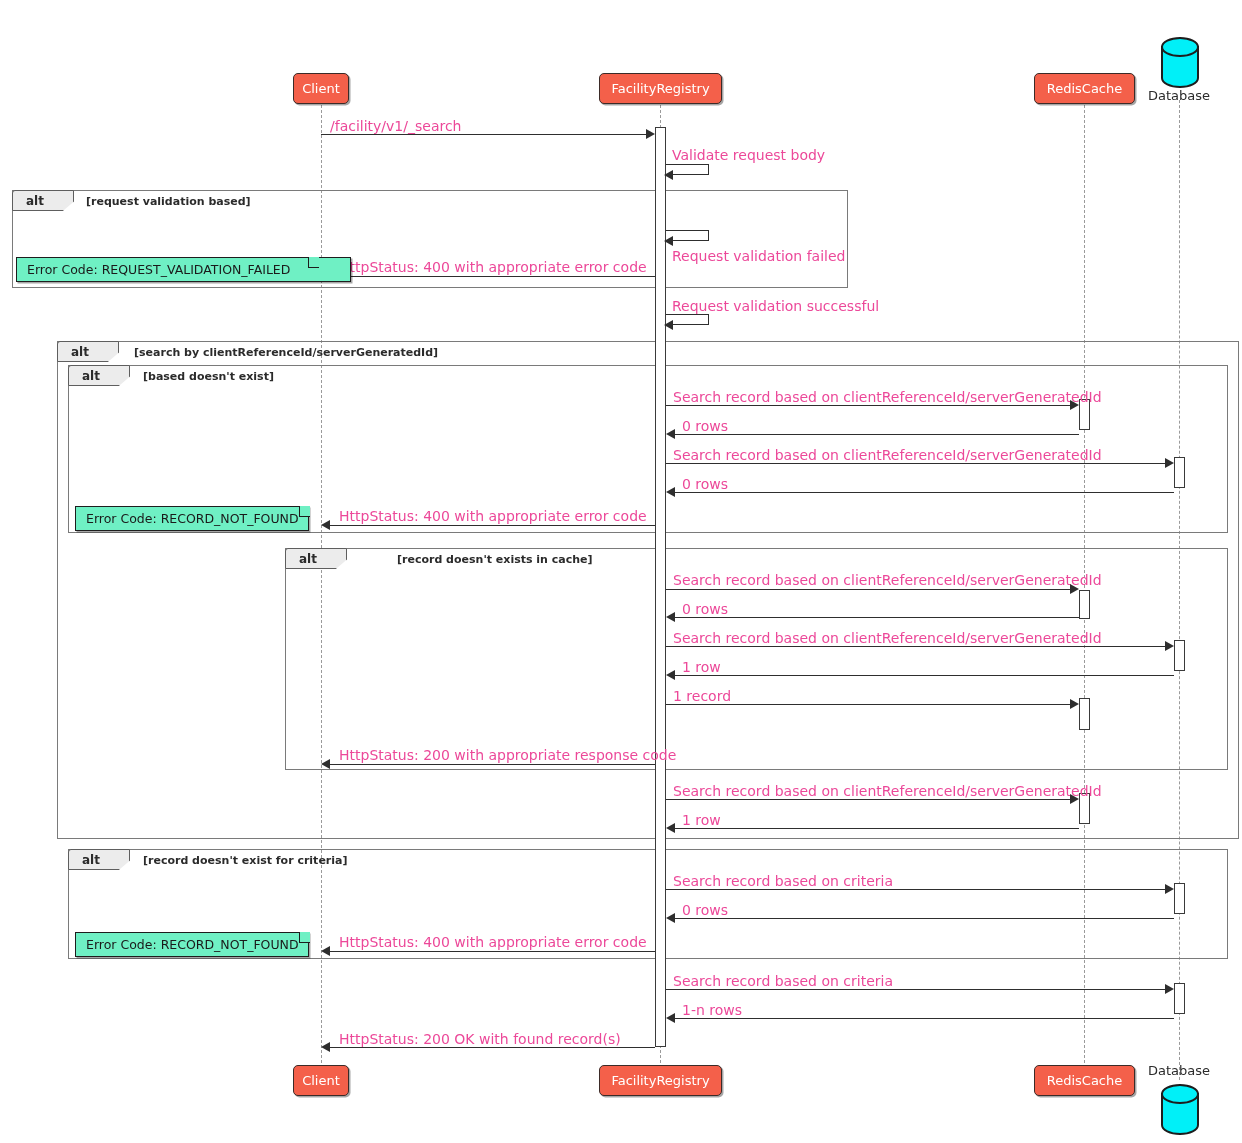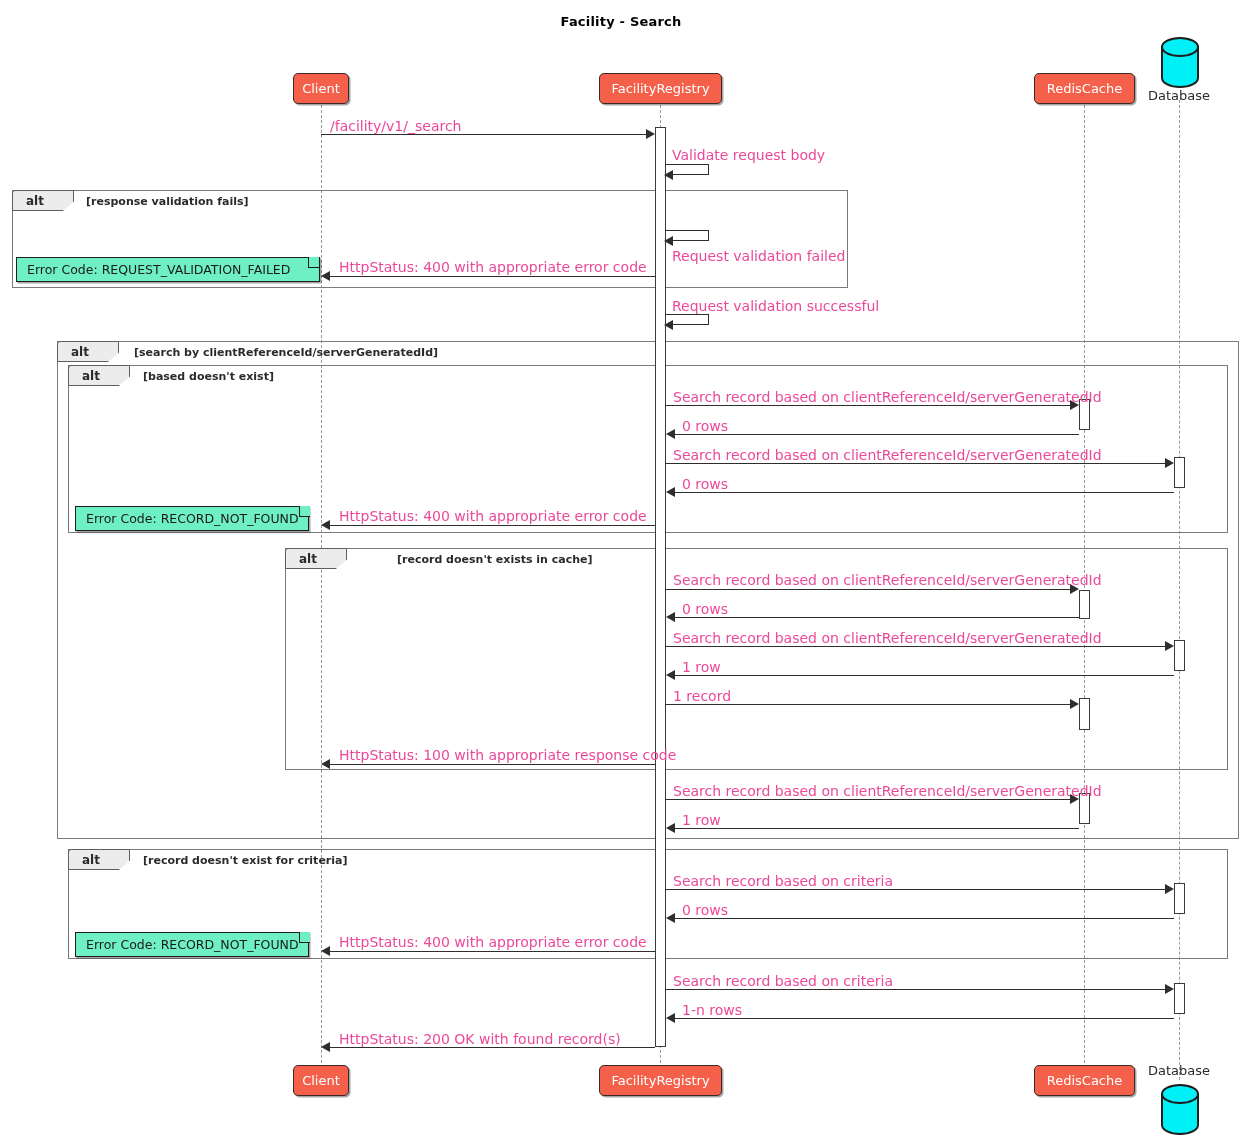--- a/index.html
+++ b/index.html
@@ -88,21 +88,20 @@
   .note-fold{
     position:absolute;width:10px;height:10px;
     background:#6FF0C4;border-left:1.4px solid #1d1d1d;border-bottom:1.4px solid #1d1d1d;
   }
 </style>
 </head>
 <body>
 
 <div id="diagram">
 
-  <div class="title">Facility - Search</div>
 
   <div class="lifeline" style="left:321px;top:105px;height:963px;"></div>
   <div class="lifeline" style="left:660px;top:105px;height:963px;"></div>
   <div class="lifeline" style="left:1084px;top:105px;height:963px;"></div>
   <div class="lifeline" style="left:1179px;top:100px;height:980px;"></div>
 
   <div class="participant" style="left:293px;top:73px;width:56px;height:31px;">Client</div>
 
   <div class="participant" style="left:599px;top:73px;width:123px;height:31px;">FacilityRegistry</div>
 
@@ -125,21 +124,21 @@
   <div class="db-label" style="left:1143px;top:1063px;width:72px;">Database</div>
   <div class="db" style="left:1159px;top:1082px;">
     <svg width="42" height="55" viewBox="0 0 42 55">
       <path d="M3 12 V43 a18 9 0 0 0 36 0 V12 Z" fill="#00F0F8" stroke="#1d1d1d" stroke-width="2"></path>
       <ellipse cx="21" cy="12" rx="18" ry="9" fill="#00F0F8" stroke="#1d1d1d" stroke-width="2"></ellipse>
     </svg>
   </div>
 
   <div class="frame" style="left:12px;top:190px;width:836px;height:98px;"></div>
   <div class="frame-tab" style="left:12px;top:190px;width:62px;">alt</div>
-  <div class="frame-cond" style="left:86px;top:195px;">[response validation fails]</div>
+  <div class="frame-cond" style="left:86px;top:195px;">[request validation based]</div>
 
   <div class="frame" style="left:57px;top:341px;width:1182px;height:498px;"></div>
   <div class="frame-tab" style="left:57px;top:341px;width:62px;">alt</div>
   <div class="frame-cond" style="left:134px;top:346px;">[search by clientReferenceId/serverGeneratedId]</div>
 
   <div class="frame" style="left:68px;top:365px;width:1160px;height:168px;"></div>
   <div class="frame-tab" style="left:68px;top:365px;width:62px;">alt</div>
   <div class="frame-cond" style="left:143px;top:370px;">[based doesn't exist]</div>
 
   <div class="frame" style="left:285px;top:548px;width:943px;height:222px;"></div>
@@ -171,21 +170,21 @@
   <div class="arrow-l" style="left:664px;top:170px;"></div>
 
   <div class="msg-label" style="left:672px;top:228px;margin-top:20px;">Request validation failed</div>
   <div class="selfmsg" style="left:666px;top:230px;width:43px;height:11px;"></div>
   <div class="arrow-l" style="left:664px;top:236px;"></div>
 
   <div class="msg-label" style="left:339px;top:259px;">HttpStatus: 400 with appropriate error code</div>
   <div class="msg-line" style="left:330px;top:276px;width:325px;"></div>
   <div class="arrow-l" style="left:321px;top:271px;"></div>
 
-  <div class="note" style="left:16px;top:257px;width:304px;height:25px;">Error Code: REQUEST_VALIDATION_FAILED</div>
+  <div class="note" style="left:16px;top:257px;width:335px;height:25px;">Error Code: REQUEST_VALIDATION_FAILED</div>
   <div class="note-fold" style="left:308px;top:257px;"></div>
 
   <div class="msg-label" style="left:672px;top:298px;">Request validation successful</div>
   <div class="selfmsg" style="left:666px;top:314px;width:43px;height:11px;"></div>
   <div class="arrow-l" style="left:664px;top:320px;"></div>
 
   <div class="msg-label" style="left:673px;top:389px;">Search record based on clientReferenceId/serverGeneratedId</div>
   <div class="msg-line" style="left:666px;top:405px;width:404px;"></div>
   <div class="arrow-r" style="left:1070px;top:400px;"></div>
 
@@ -220,21 +219,21 @@
   <div class="arrow-r" style="left:1165px;top:641px;"></div>
 
   <div class="msg-label" style="left:682px;top:659px;">1 row</div>
   <div class="msg-line" style="left:675px;top:675px;width:499px;"></div>
   <div class="arrow-l" style="left:666px;top:670px;"></div>
 
   <div class="msg-label" style="left:673px;top:688px;">1 record</div>
   <div class="msg-line" style="left:666px;top:704px;width:404px;"></div>
   <div class="arrow-r" style="left:1070px;top:699px;"></div>
 
-  <div class="msg-label" style="left:339px;top:747px;">HttpStatus: 100 with appropriate response code</div>
+  <div class="msg-label" style="left:339px;top:747px;">HttpStatus: 200 with appropriate response code</div>
   <div class="msg-line" style="left:330px;top:764px;width:325px;"></div>
   <div class="arrow-l" style="left:321px;top:759px;"></div>
 
   <div class="msg-label" style="left:673px;top:783px;">Search record based on clientReferenceId/serverGeneratedId</div>
   <div class="msg-line" style="left:666px;top:799px;width:404px;"></div>
   <div class="arrow-r" style="left:1070px;top:794px;"></div>
 
   <div class="msg-label" style="left:682px;top:812px;">1 row</div>
   <div class="msg-line" style="left:675px;top:828px;width:404px;"></div>
   <div class="arrow-l" style="left:666px;top:823px;"></div>

